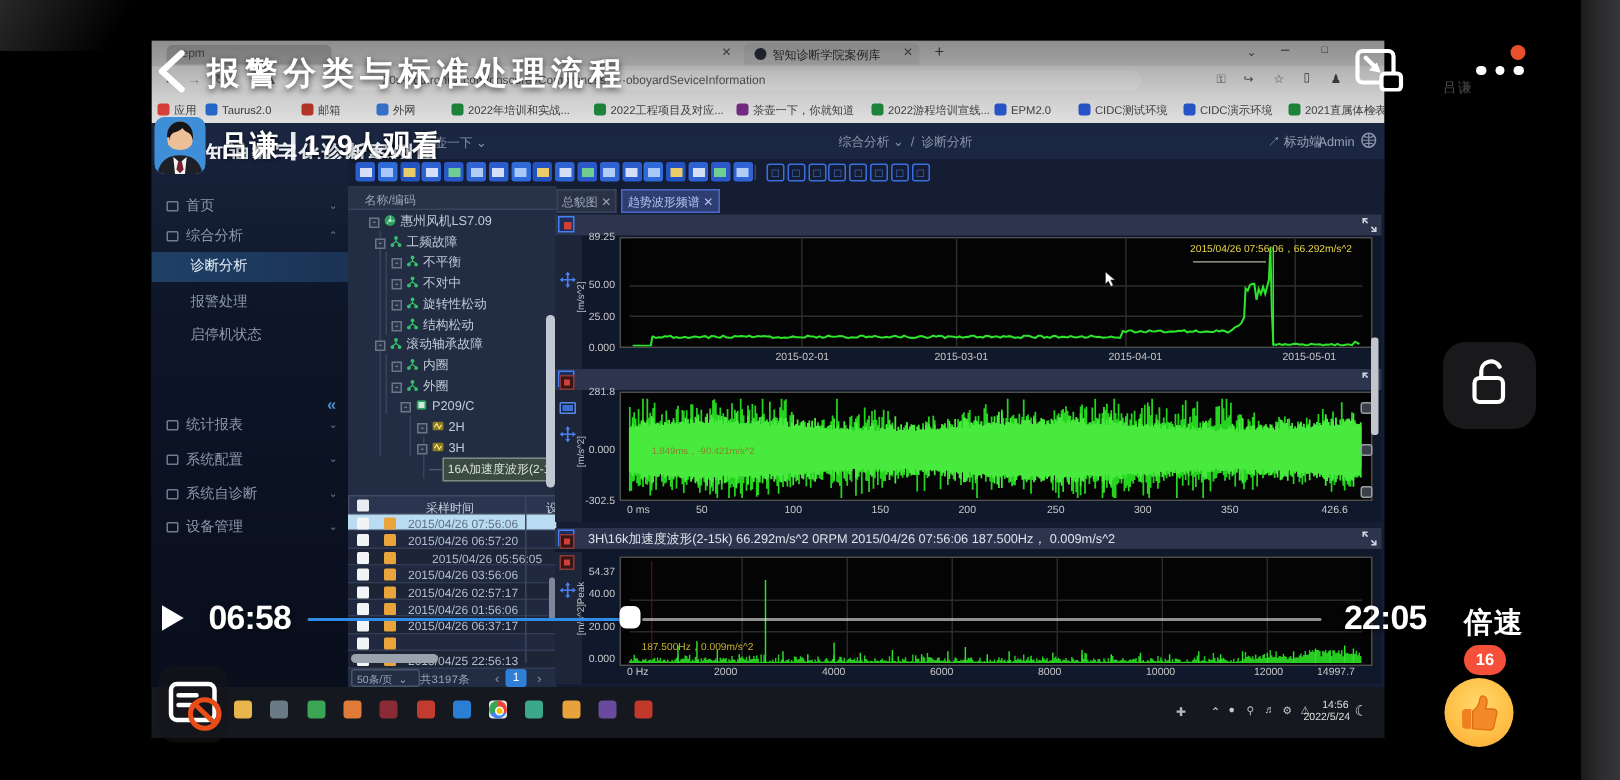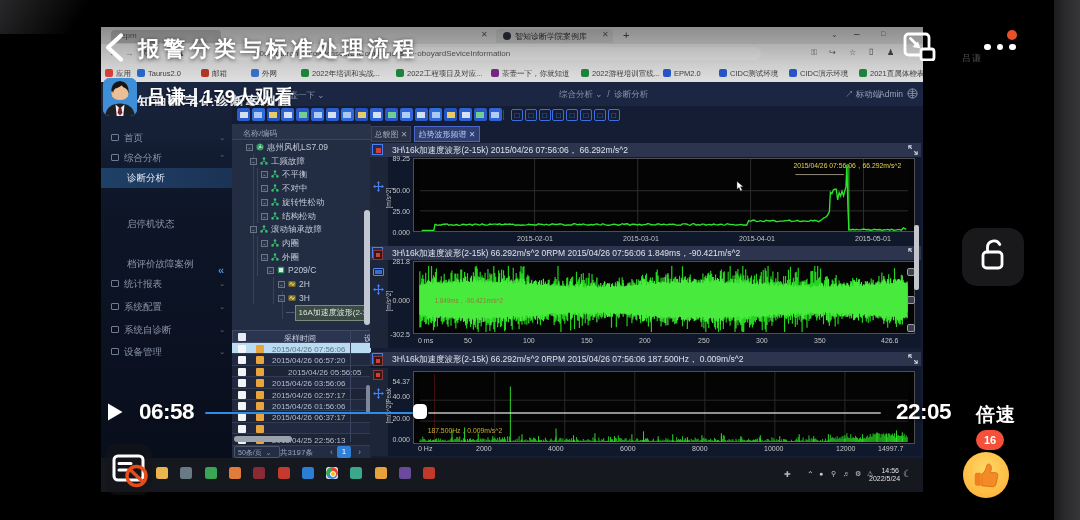--- a/index.html
+++ b/index.html
@@ -137,25 +137,25 @@
 <span class="ch">⌃</span>
 </div>
 <div class="sitem" style="top:22px;">
 <span class="abs" style="left:10px;top:6px;width:8px;height:7px;border:1px solid #707a90;border-radius:1px;"></span>
 <span class="tx">首页</span>
 <span class="ch">⌄</span>
 </div>
 <div class="sitem ssel" style="top:62px;">
 <span class="tx2">诊断分析</span>
 </div>
+<div class="sitem" style="top:86px;">
+<span class="tx2">报警处理</span>
+</div>
 <div class="sitem" style="top:108px;">
 <span class="tx2">启停机状态</span>
-</div>
-<div class="sitem" style="top:148px;">
-<span class="tx2">档评价故障案例</span>
 </div>
 <div class="sitem" style="top:168px;">
 <span class="abs" style="left:10px;top:6px;width:8px;height:7px;border:1px solid #707a90;border-radius:1px;"></span>
 <span class="tx">统计报表</span>
 <span class="ch">⌄</span>
 </div>
 <div class="sitem" style="top:191px;">
 <span class="abs" style="left:10px;top:6px;width:8px;height:7px;border:1px solid #707a90;border-radius:1px;"></span>
 <span class="tx">系统配置</span>
 <span class="ch">⌄</span>
@@ -339,21 +339,21 @@
 <div class="abs" style="left:2px;top:322px;width:46px;height:12px;border:1px solid #4a5568;border-radius:2px;background:#232d44;"></div>
 <span class="abs" style="left:6px;top:324px;font-size:7px;color:#9aa4b8;">50条/页 &nbsp;⌄</span>
 <span class="abs" style="left:48px;top:324px;font-size:7.5px;color:#9aa4b8;font-family:Liberation Mono, monospace;">共3197条</span>
 <span class="abs" style="left:98px;top:323px;font-size:9px;color:#8a94a8;">‹</span>
 <div class="abs" style="left:105px;top:322px;width:14px;height:12px;background:#2f7fd6;border-radius:2px;color:#fff;font-size:8px;text-align:center;line-height:12px;">1</div>
 <span class="abs" style="left:126px;top:323px;font-size:9px;color:#8a94a8;">›</span>
 </div>
         <div class="abs" style="left:270px;top:44px;width:40px;height:16px;background:#2a3246;border:1px solid #3a445e;color:#9aa4b8;font-size:8px;line-height:15px;text-align:center;">总貌图 ✕</div>
 <div class="abs" style="left:313px;top:44px;width:66px;height:16px;background:#2f3e70;border:1px solid #4a66c8;color:#b4c4f0;font-size:8px;line-height:15px;text-align:center;">趋势波形频谱 ✕</div>
 <div class="chart" style="left:269px;top:61px;width:551px;height:103px;">
-          <div class="chhead"><span style="margin-left:22px;">3H\16k加速度波形(2-15k) 2015/04/26 07:56:06， 66.292m/s^2</span><svg class="expic" viewBox="0 0 12 12">
+          <div class="chhead"><svg class="expic" viewBox="0 0 12 12">
               <path d="M1 4.5V1h3.5M11 7.5V11H7.5" stroke="#cfd4de" stroke-width="1.3" fill="none"></path>
               <path d="M1 1l3.5 3.5M11 11L7.5 7.5" stroke="#cfd4de" stroke-width="1.3"></path>
             </svg></div>
           <div class="gutter" style="top:14px;"></div>
           <div class="abs" style="left:2px;top:1px;width:11px;height:11px;border:1px solid #4a7ff0;background:#1d2f58;">
             <div class="abs" style="left:2.5px;top:2.5px;width:5px;height:5px;background:#d04038;"></div>
           </div>
           <div class="abs" style="left:3px;top:38px;">
             <svg viewBox="0 0 12 12" style="position:absolute;width:11px;height:11px;">
               <path d="M6 0l1.8 2.5H4.2zM6 12l1.8-2.5H4.2zM0 6l2.5-1.8v3.6zM12 6l-2.5-1.8v3.6z" fill="#4a7ff0"></path>
@@ -374,21 +374,21 @@
 <path d="M441 6v68" stroke="#2de32b" stroke-width="1"></path>
 <text x="384" y="9" fill="#e8d44a" font-size="7" font-family="Liberation Sans">2015/04/26 07:56:06，66.292m/s^2</text>
 <path d="M326 23l0 8.2 2-2 1.7 3.7 1.6-.8-1.7-3.7 2.9 0z" fill="#fff" stroke="#333" stroke-width=".4"></path>
 </svg>
           <div class="xlab" style="left:147px;top:92px;">2015-02-01</div>
           <div class="xlab" style="left:253px;top:92px;">2015-03-01</div>
           <div class="xlab" style="left:369px;top:92px;">2015-04-01</div>
           <div class="xlab" style="left:485px;top:92px;">2015-05-01</div>
         </div>
 <div class="chart" style="left:269px;top:164px;width:551px;height:102px;">
-          <div class="chhead"><span style="margin-left:22px;">3H\16k加速度波形(2-15k) 66.292m/s^2 0RPM 2015/04/26 07:56:06 1.849ms，-90.421m/s^2</span><svg class="expic" viewBox="0 0 12 12">
+          <div class="chhead"><svg class="expic" viewBox="0 0 12 12">
               <path d="M1 4.5V1h3.5M11 7.5V11H7.5" stroke="#cfd4de" stroke-width="1.3" fill="none"></path>
               <path d="M1 1l3.5 3.5M11 11L7.5 7.5" stroke="#cfd4de" stroke-width="1.3"></path>
             </svg></div>
           <div class="gutter" style="top:14px;"></div>
           <div class="abs" style="left:2px;top:1px;width:11px;height:11px;border:1px solid #4a7ff0;background:#1d2f58;">
             <div class="abs" style="left:2.5px;top:2.5px;width:5px;height:5px;background:#d04038;"></div>
           </div>
           <div class="abs" style="left:3px;top:4px;width:10px;height:10px;border:1px solid #8a3a3a;background:#3a1515;">
             <div class="abs" style="left:2px;top:2px;width:4px;height:4px;background:#d04038;"></div>
           </div>

